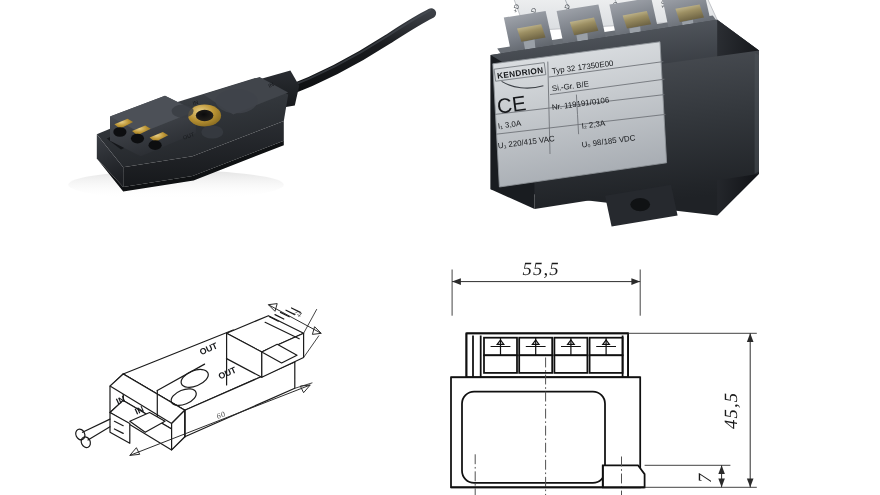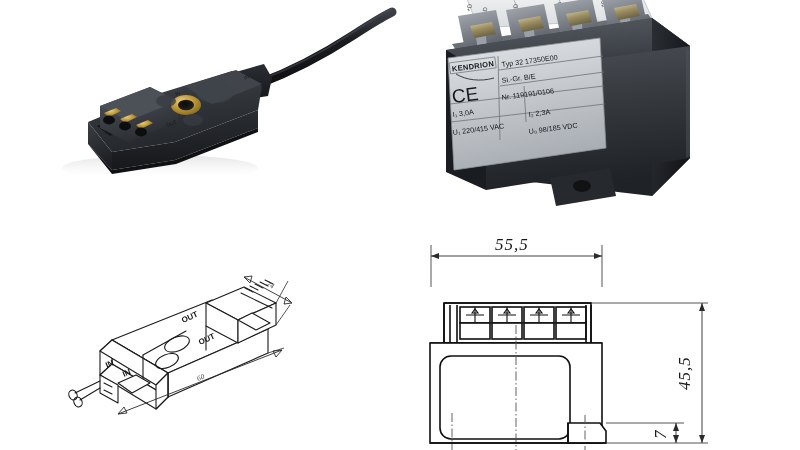--- a/index.html
+++ b/index.html
@@ -3,21 +3,21 @@
 <meta charset="utf-8">
 <title>Product Image Grid</title>
 <style>
   html,body{margin:0;padding:0;background:#ffffff;}
   body{width:800px;height:450px;overflow:hidden;font-family:"Liberation Sans",sans-serif;}
   .sheet{position:relative;width:800px;height:450px;background:#ffffff;}
   .quad{position:absolute;width:400px;height:225px;overflow:hidden;}
   .q-tl{left:0;top:0;}
   .q-tr{left:400px;top:0;}
   .q-bl{left:0;top:225px;}
-  .q-br{left:400px;top:225px;}
+  .q-br{left:380px;top:225px;}
   svg{display:block;}
   .dimtxt{font-family:"Liberation Serif",serif;font-style:italic;font-size:17px;fill:#1a1a1a;letter-spacing:1px;}
   .dimtxt-sm{font-family:"Liberation Serif",serif;font-style:italic;font-size:7px;fill:#3a3a3a;letter-spacing:.5px;}
   .lbl-txt{font-family:"Liberation Sans",sans-serif;fill:#16181b;}
   .iso-line{fill:none;stroke:#1b1b1b;stroke-width:1.1;stroke-linejoin:round;stroke-linecap:round;}
   .iso-fill{fill:#ffffff;stroke:#1b1b1b;stroke-width:1.1;stroke-linejoin:round;}
   .dim-line{stroke:#2a2a2a;stroke-width:0.9;fill:none;}
   .dim-thin{stroke:#2a2a2a;stroke-width:0.8;fill:none;}
   .tech-line{fill:none;stroke:#101010;stroke-width:1.6;stroke-linejoin:miter;}
   .tech-thin{fill:none;stroke:#101010;stroke-width:1.1;}

